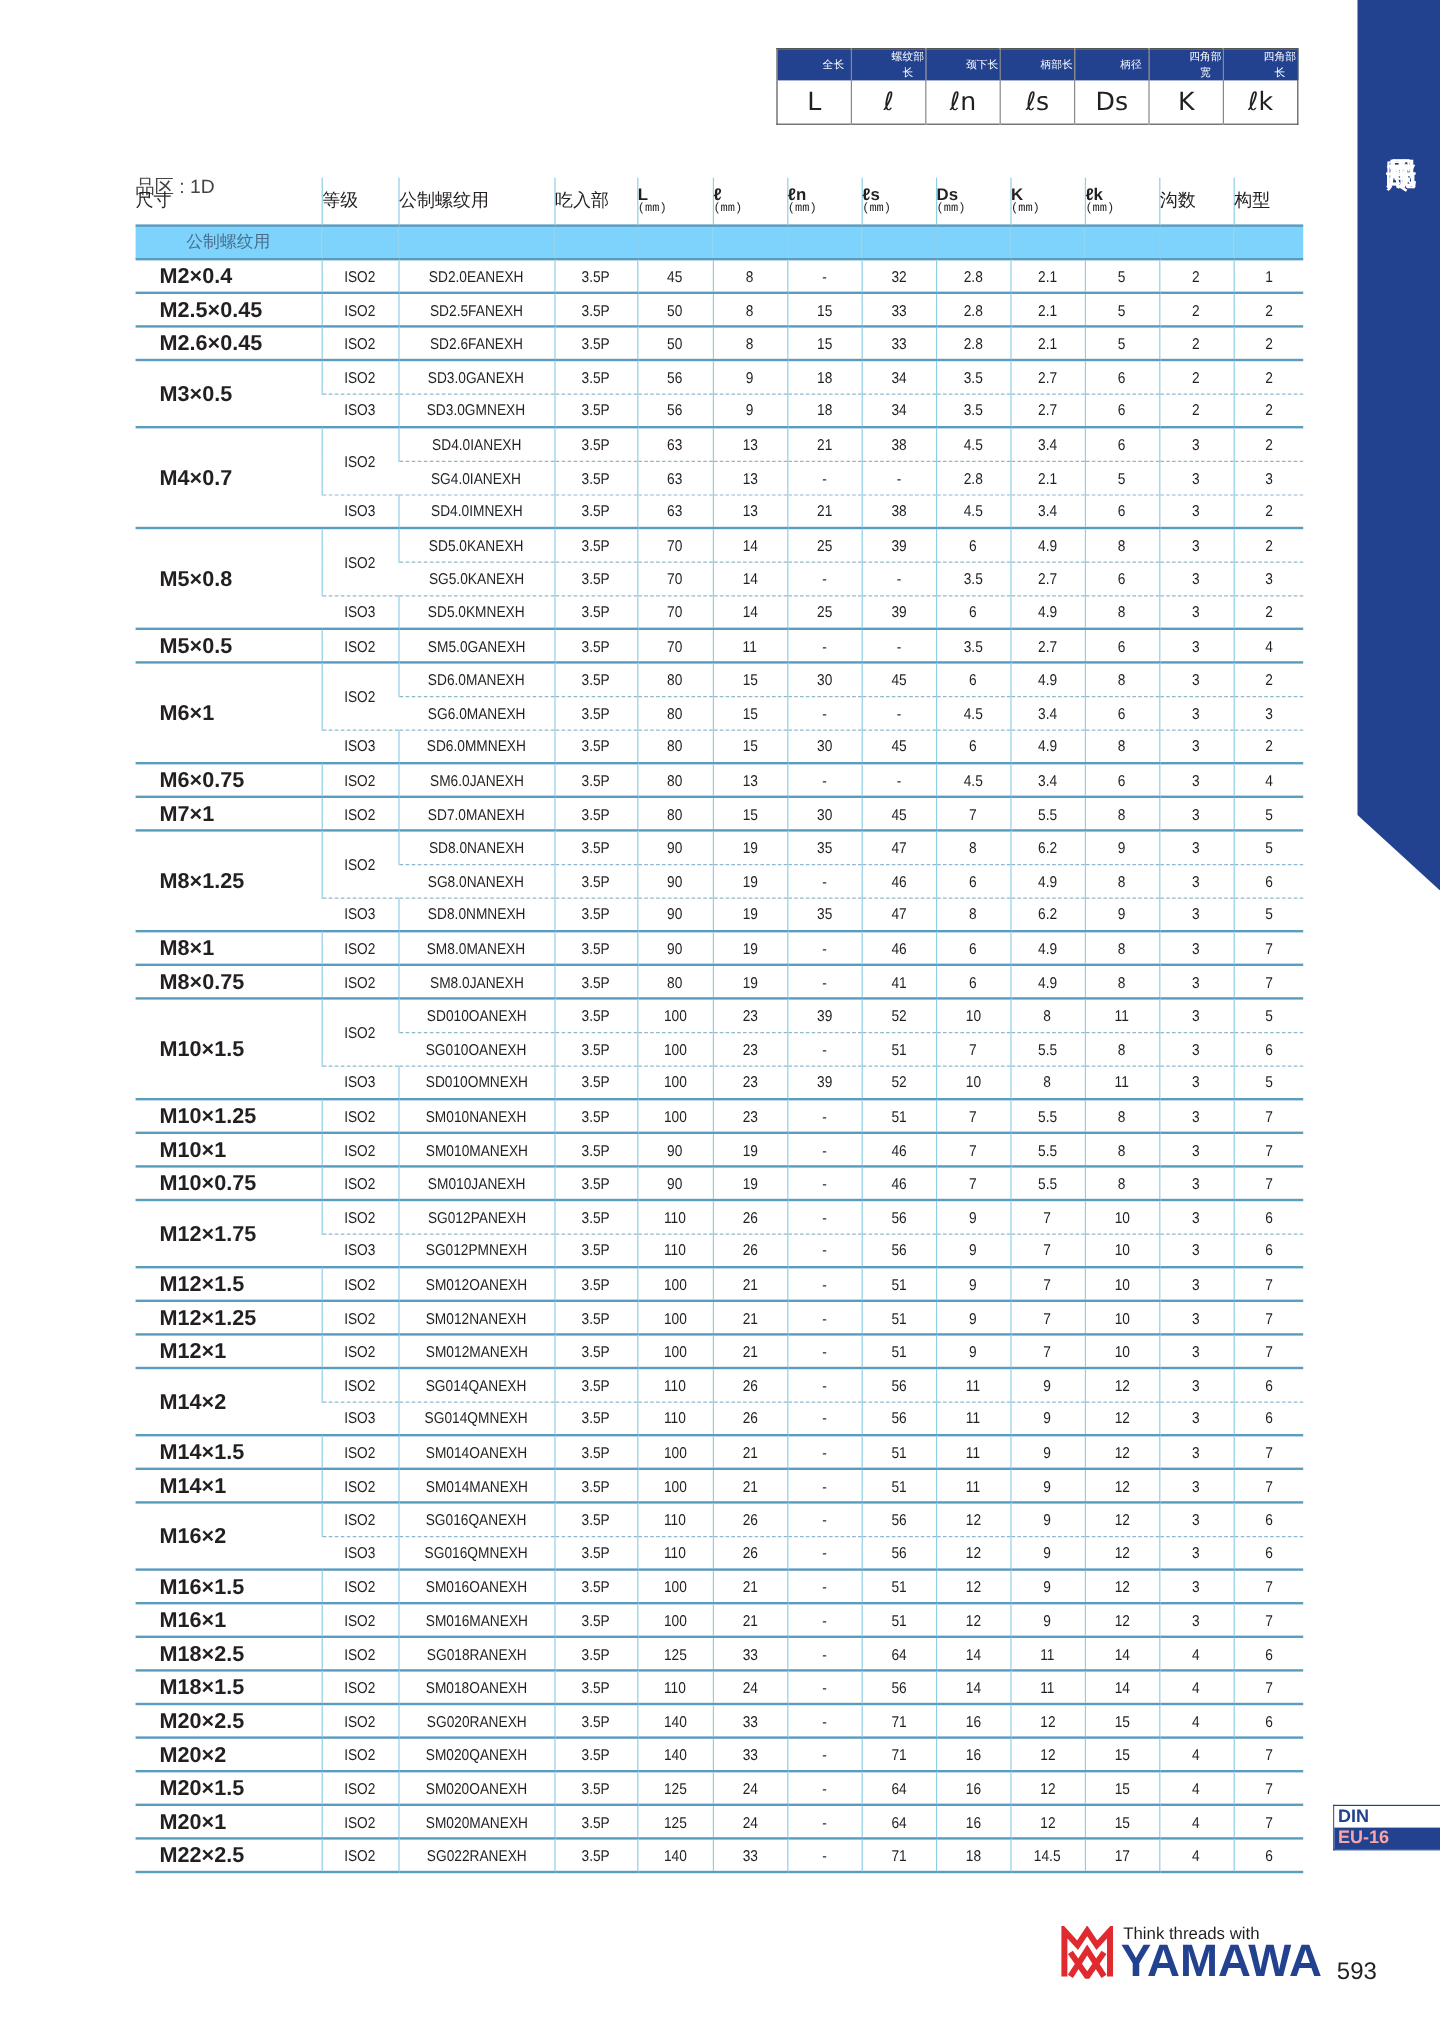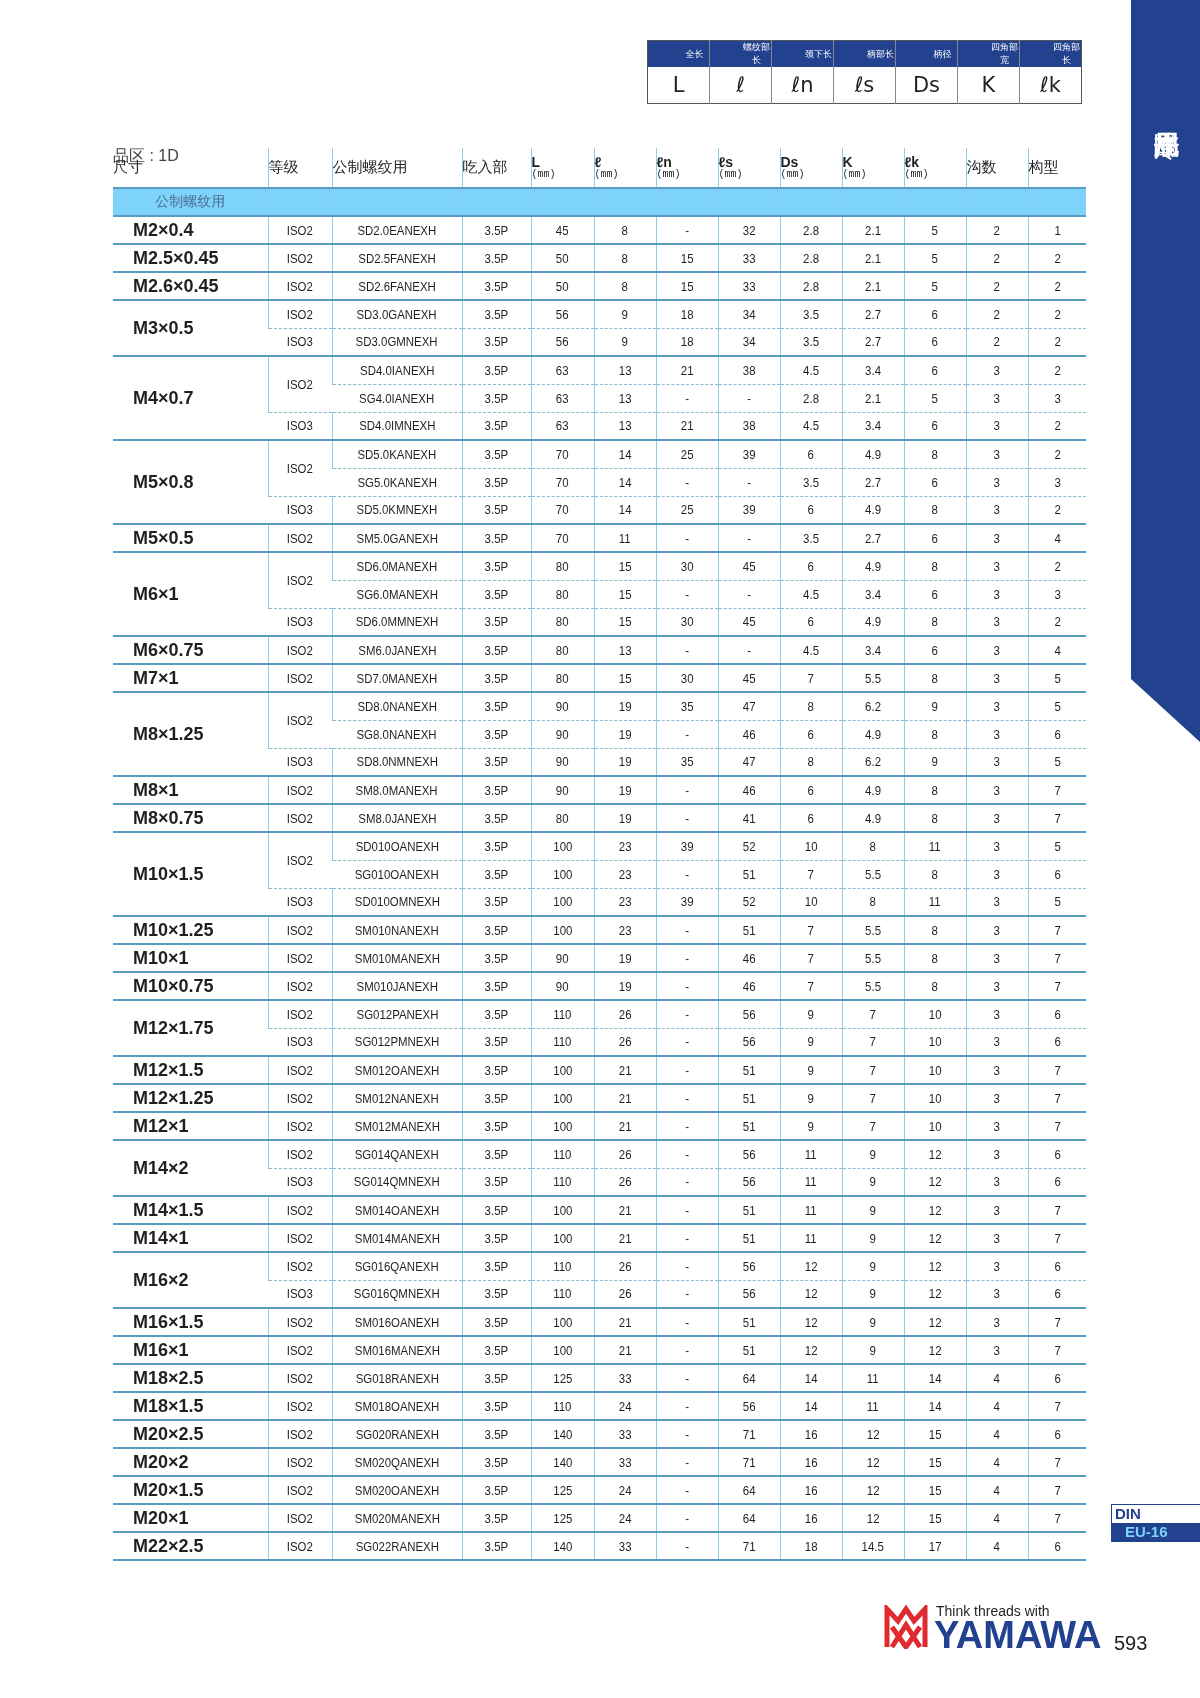--- a/index.html
+++ b/index.html
@@ -38,21 +38,21 @@
   tr.sub td { border-top: 1px dashed #8fb8cf; }
   table.spec tbody tr:last-child td { border-bottom: 2px solid #5a9bc0; }
   .cond { display: inline-block; transform: scaleX(0.88); }
 
   
   .logo { position: absolute; left: 884px; top: 1605px; width: 44px; height: 44px; }
   .tagline { position: absolute; left: 936px; top: 1603px; font-size: 14px; color: #231f20; }
   .brand { position: absolute; left: 934px; top: 1614px; font-size: 38px; font-weight: bold; color: #22418f; letter-spacing: 0px; }
   .din-box { position: absolute; left: 1111px; top: 1504px; width: 89px; border: 1px solid #22418f; border-right: none; }
   .din-box .din { font-size: 15px; font-weight: bold; color: #22418f; padding-left: 3px; height: 18px; line-height: 18px; background: #fff; }
-  .din-box .eu { font-size: 15px; font-weight: bold; color: #7dd3fc; background: #22418f; padding-left: 13px; height: 18px; line-height: 18px; }
+  .din-box .eu { font-size: 15px; font-weight: bold; color: #fca5a5; background: #22418f; padding-left: 3px; height: 18px; line-height: 18px; }
   .pageno { position: absolute; left: 1114px; top: 1632px; font-size: 20px; color: #231f20; }
 </style>
 </head>
 <body>
 
 <div class="side-tab"></div>
 <div class="side-tab-text">欧规专用产品</div>
 
 <table class="legend">
   <tbody>

